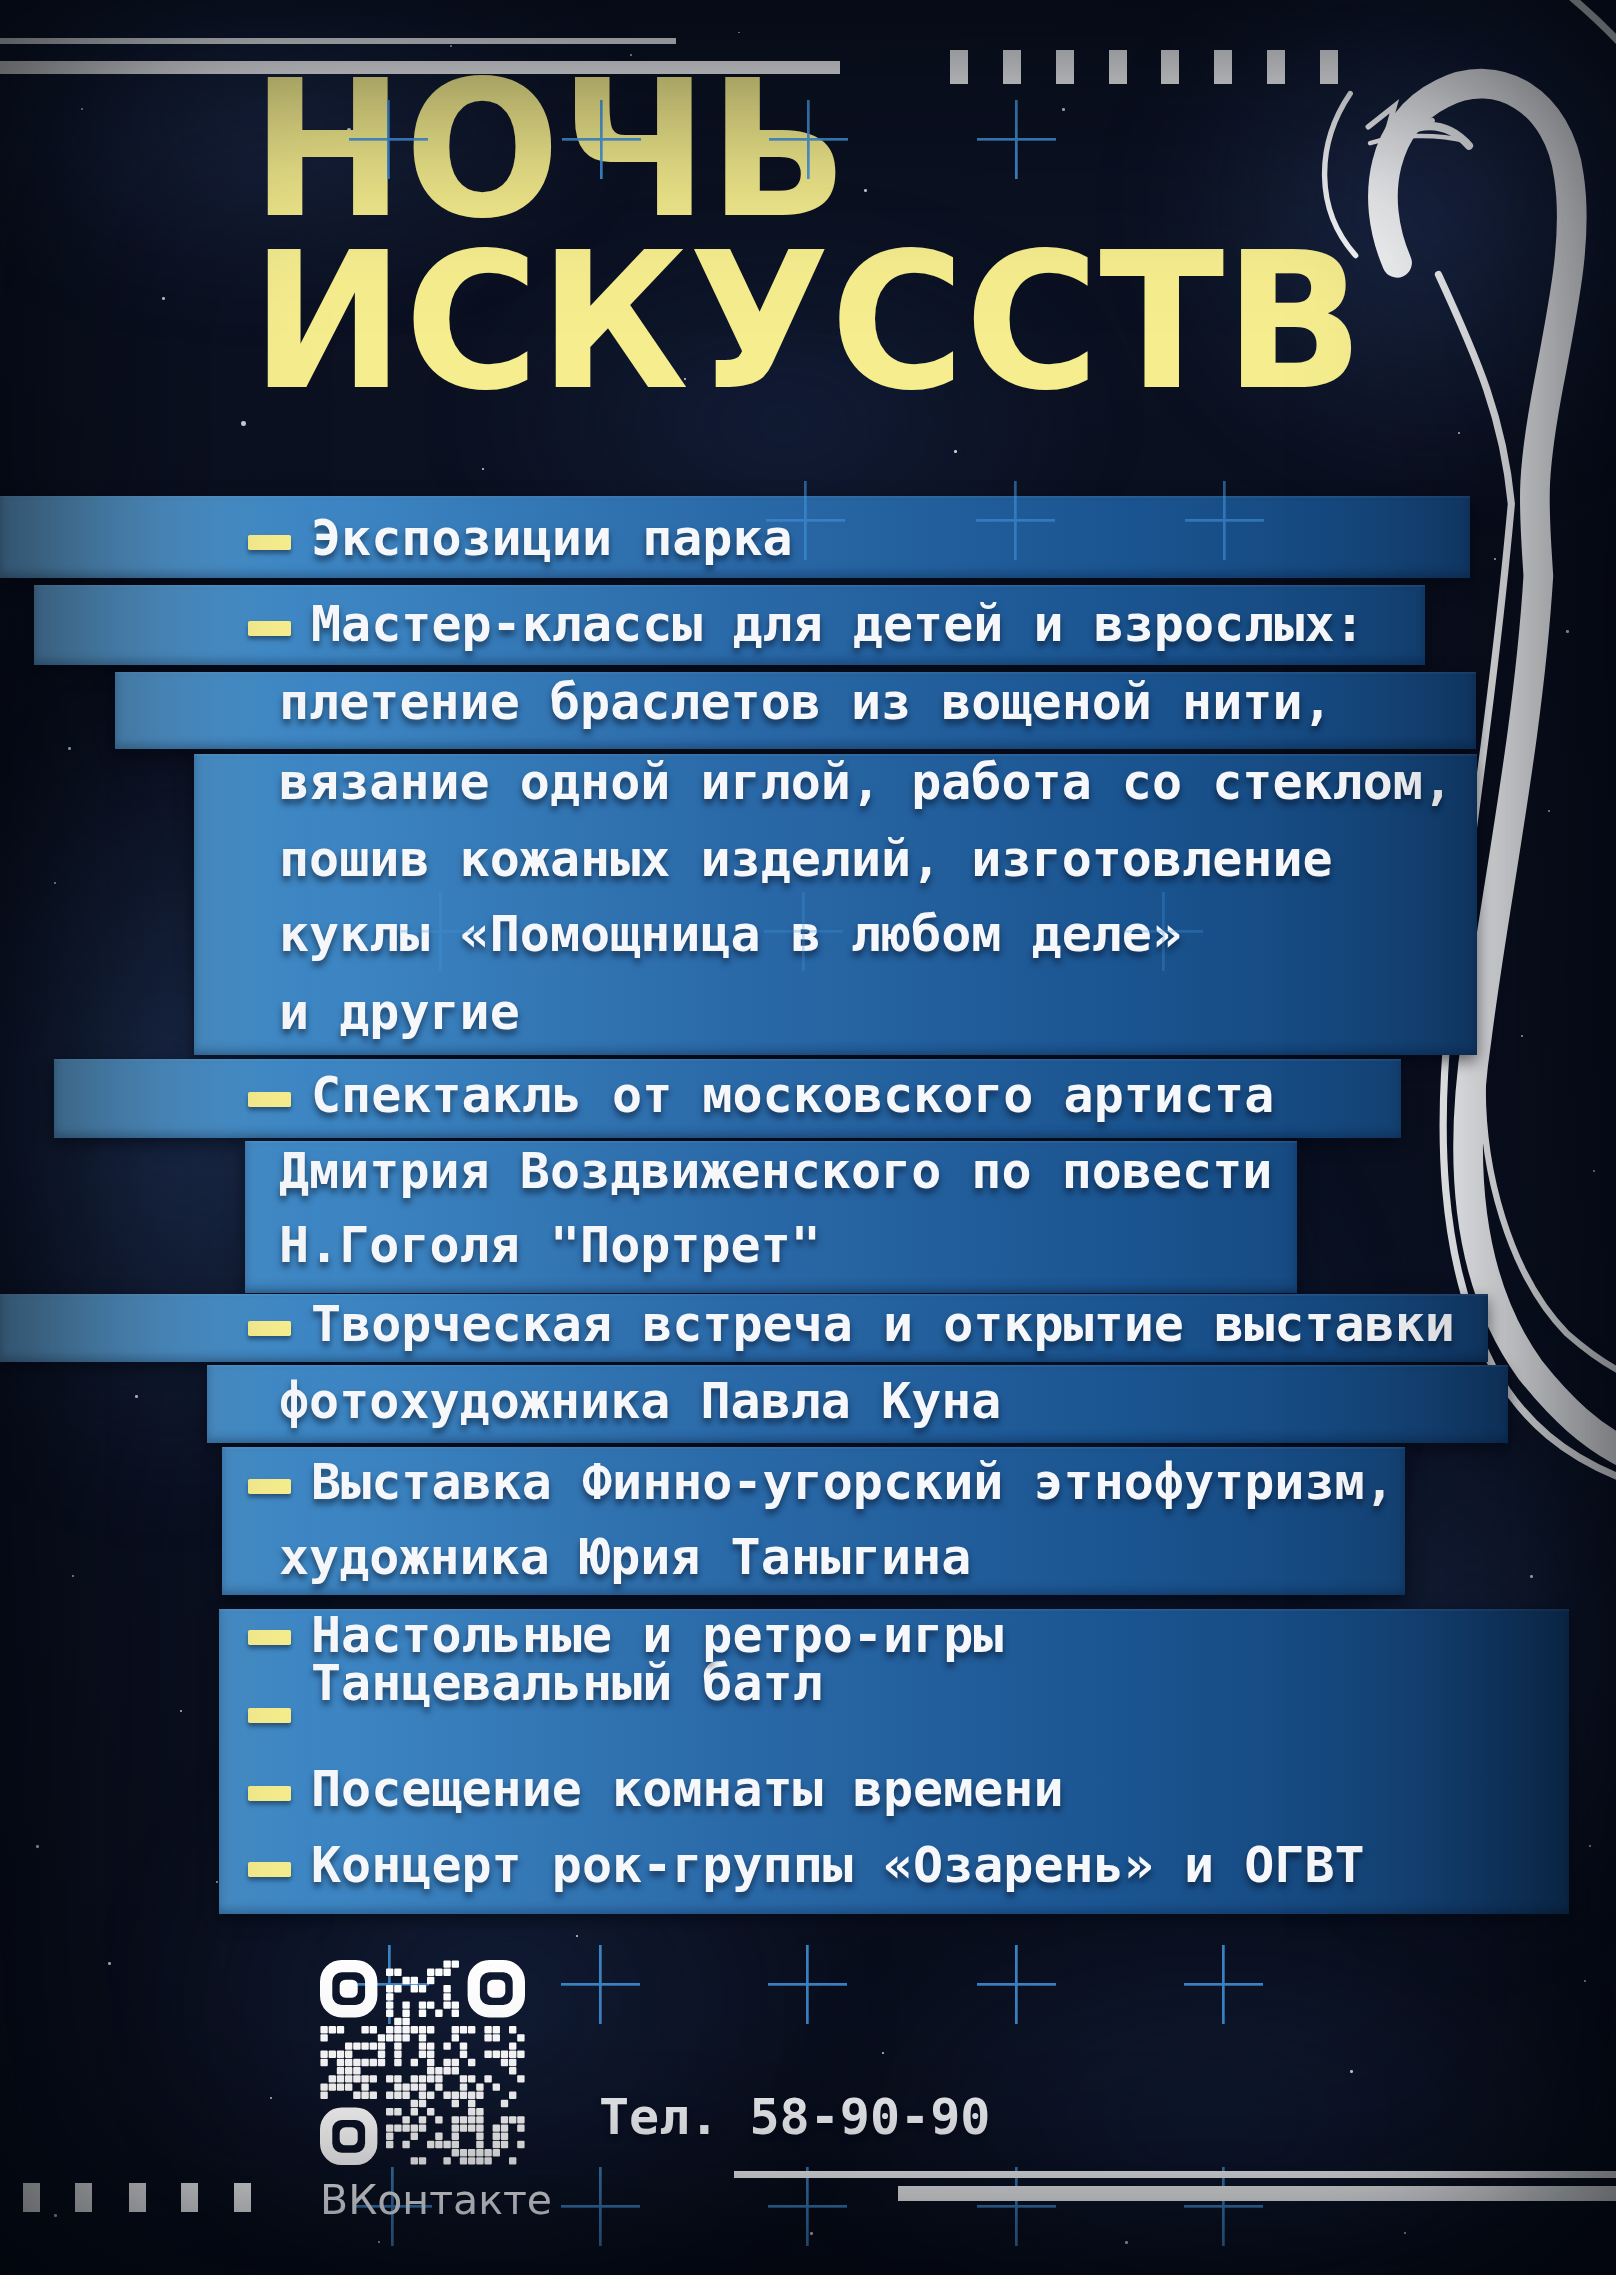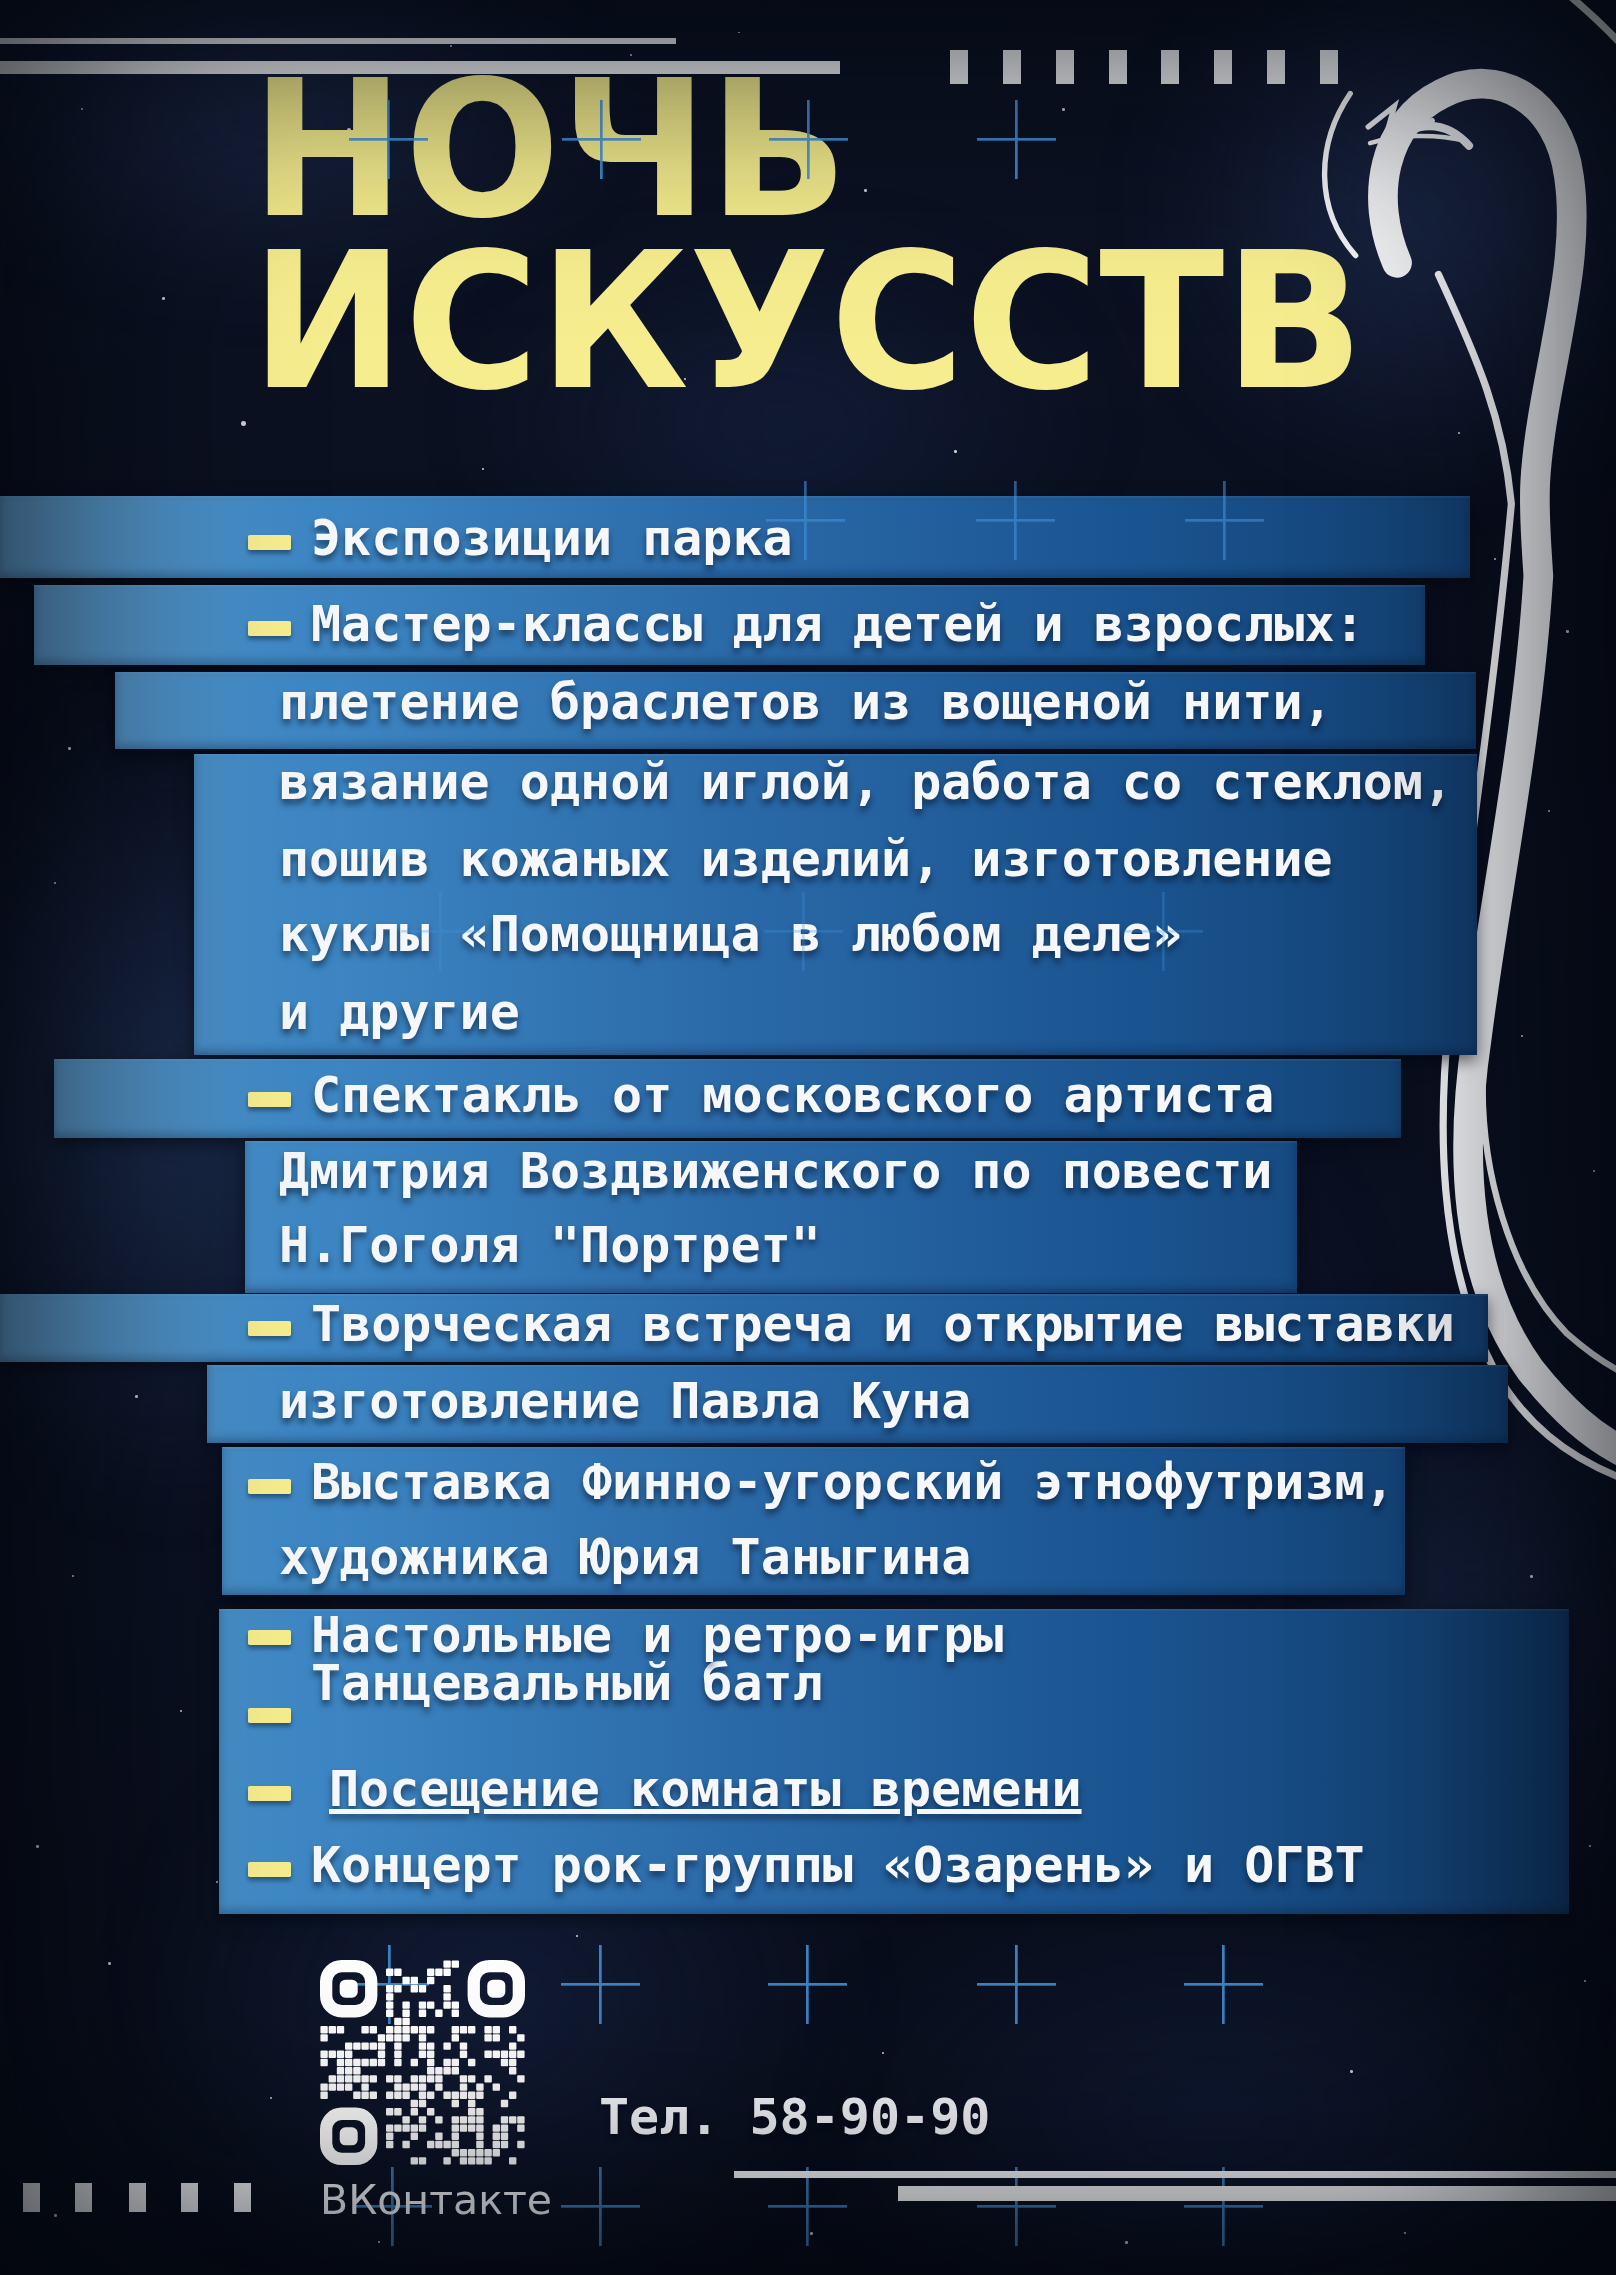--- a/index.html
+++ b/index.html
@@ -148,32 +148,32 @@
       <div class="bar" style="left: 54px; top: 1059px; width: 1347px; height: 79px; background-image: linear-gradient(90deg, rgb(102, 165, 212) 0px, rgb(63, 137, 198) 288px, rgb(42, 105, 168) 738px, rgb(26, 84, 144) 1134px, rgb(17, 59, 106) 1548px); background-position: -54px 0px;"></div>
       <div class="bullet" style="left: 248px; top: 1092px; background: rgb(246, 238, 142);"></div>
       <div class="event-line" style="left: 311px; top: 1065px;">Спектакль от московского артиста</div>
       <div class="bar" style="left: 245px; top: 1141px; width: 1052px; height: 152px; background-image: linear-gradient(90deg, rgb(102, 165, 212) 0px, rgb(63, 137, 198) 288px, rgb(42, 105, 168) 738px, rgb(26, 84, 144) 1134px, rgb(17, 59, 106) 1548px); background-position: -245px 0px;"></div>
       <div class="event-line" style="left: 279px; top: 1141px;">Дмитрия Воздвиженского по повести</div>
       <div class="event-line" style="left: 279px; top: 1215px;">Н.Гоголя "Портрет"</div>
       <div class="bar" style="left: 0px; top: 1294px; width: 1488px; height: 68px; background-image: linear-gradient(90deg, rgb(102, 165, 212) 0px, rgb(63, 137, 198) 288px, rgb(42, 105, 168) 738px, rgb(26, 84, 144) 1134px, rgb(17, 59, 106) 1548px); background-position: 0px 0px;"></div>
       <div class="bullet" style="left: 248px; top: 1321px; background: rgb(246, 238, 142);"></div>
       <div class="event-line" style="left: 311px; top: 1294px;">Творческая встреча и открытие выставки</div>
       <div class="bar" style="left: 207px; top: 1365px; width: 1301px; height: 78px; background-image: linear-gradient(90deg, rgb(102, 165, 212) 0px, rgb(63, 137, 198) 288px, rgb(42, 105, 168) 738px, rgb(26, 84, 144) 1134px, rgb(17, 59, 106) 1548px); background-position: -207px 0px;"></div>
-      <div class="event-line" style="left: 279px; top: 1371px;">изготовление Павла Куна</div>
+      <div class="event-line" style="left: 279px; top: 1371px;">фотохудожника Павла Куна</div>
       <div class="bar" style="left: 222px; top: 1447px; width: 1183px; height: 148px; background-image: linear-gradient(90deg, rgb(102, 165, 212) 0px, rgb(63, 137, 198) 288px, rgb(42, 105, 168) 738px, rgb(26, 84, 144) 1134px, rgb(17, 59, 106) 1548px); background-position: -222px 0px;"></div>
       <div class="bullet" style="left: 248px; top: 1479px; background: rgb(246, 238, 142);"></div>
       <div class="event-line" style="left: 311px; top: 1452px;">Выставка Финно-угорский этнофутризм,</div>
       <div class="event-line" style="left: 279px; top: 1527px;">художника Юрия Таныгина</div>
       <div class="bar" style="left: 219px; top: 1609px; width: 1350px; height: 305px; background-image: linear-gradient(90deg, rgb(102, 165, 212) 0px, rgb(63, 137, 198) 288px, rgb(42, 105, 168) 738px, rgb(26, 84, 144) 1134px, rgb(17, 59, 106) 1548px); background-position: -219px 0px;"></div>
       <div class="bullet" style="left: 248px; top: 1630px; background: rgb(246, 238, 142);"></div>
       <div class="event-line" style="left: 311px; top: 1653px;">Танцевальный батл</div>
       <div class="bullet" style="left: 248px; top: 1708px; background: rgb(246, 238, 142);"></div>
       <div class="event-line" style="left: 311px; top: 1605px; text-align: center;">Настольные и ретро-игры</div>
       <div class="bullet" style="left: 248px; top: 1786px; background: rgb(246, 238, 142);"></div>
-      <div class="event-line" style="left: 329px; top: 1759px; text-decoration: underline;">Посещение комнаты времени</div>
+      <div class="event-line" style="left: 311px; top: 1759px;">Посещение комнаты времени</div>
       <div class="bullet" style="left: 248px; top: 1862px; background: rgb(246, 238, 142);"></div>
       <div class="event-line" style="left: 311px; top: 1835px;">Концерт рок-группы «Озарень» и ОГВТ</div>
     </div>
 
   <div id="crosses">
       <div class="cross" style="left: 349px; top: 100px; opacity: 0.9; background: linear-gradient(rgb(68, 150, 224), rgb(68, 150, 224)) center center / 100% 2.7px no-repeat, linear-gradient(rgb(68, 150, 224), rgb(68, 150, 224)) center center / 2.7px 100% no-repeat;"></div>
       <div class="cross" style="left: 562px; top: 100px; opacity: 0.9; background: linear-gradient(rgb(68, 150, 224), rgb(68, 150, 224)) center center / 100% 2.7px no-repeat, linear-gradient(rgb(68, 150, 224), rgb(68, 150, 224)) center center / 2.7px 100% no-repeat;"></div>
       <div class="cross" style="left: 769px; top: 100px; opacity: 0.9; background: linear-gradient(rgb(68, 150, 224), rgb(68, 150, 224)) center center / 100% 2.7px no-repeat, linear-gradient(rgb(68, 150, 224), rgb(68, 150, 224)) center center / 2.7px 100% no-repeat;"></div>
       <div class="cross" style="left: 977px; top: 100px; opacity: 0.9; background: linear-gradient(rgb(68, 150, 224), rgb(68, 150, 224)) center center / 100% 2.7px no-repeat, linear-gradient(rgb(68, 150, 224), rgb(68, 150, 224)) center center / 2.7px 100% no-repeat;"></div>
       <div class="cross" style="left: 766px; top: 481px; opacity: 0.55; background: linear-gradient(rgb(68, 150, 224), rgb(68, 150, 224)) center center / 100% 2.7px no-repeat, linear-gradient(rgb(68, 150, 224), rgb(68, 150, 224)) center center / 2.7px 100% no-repeat;"></div>

